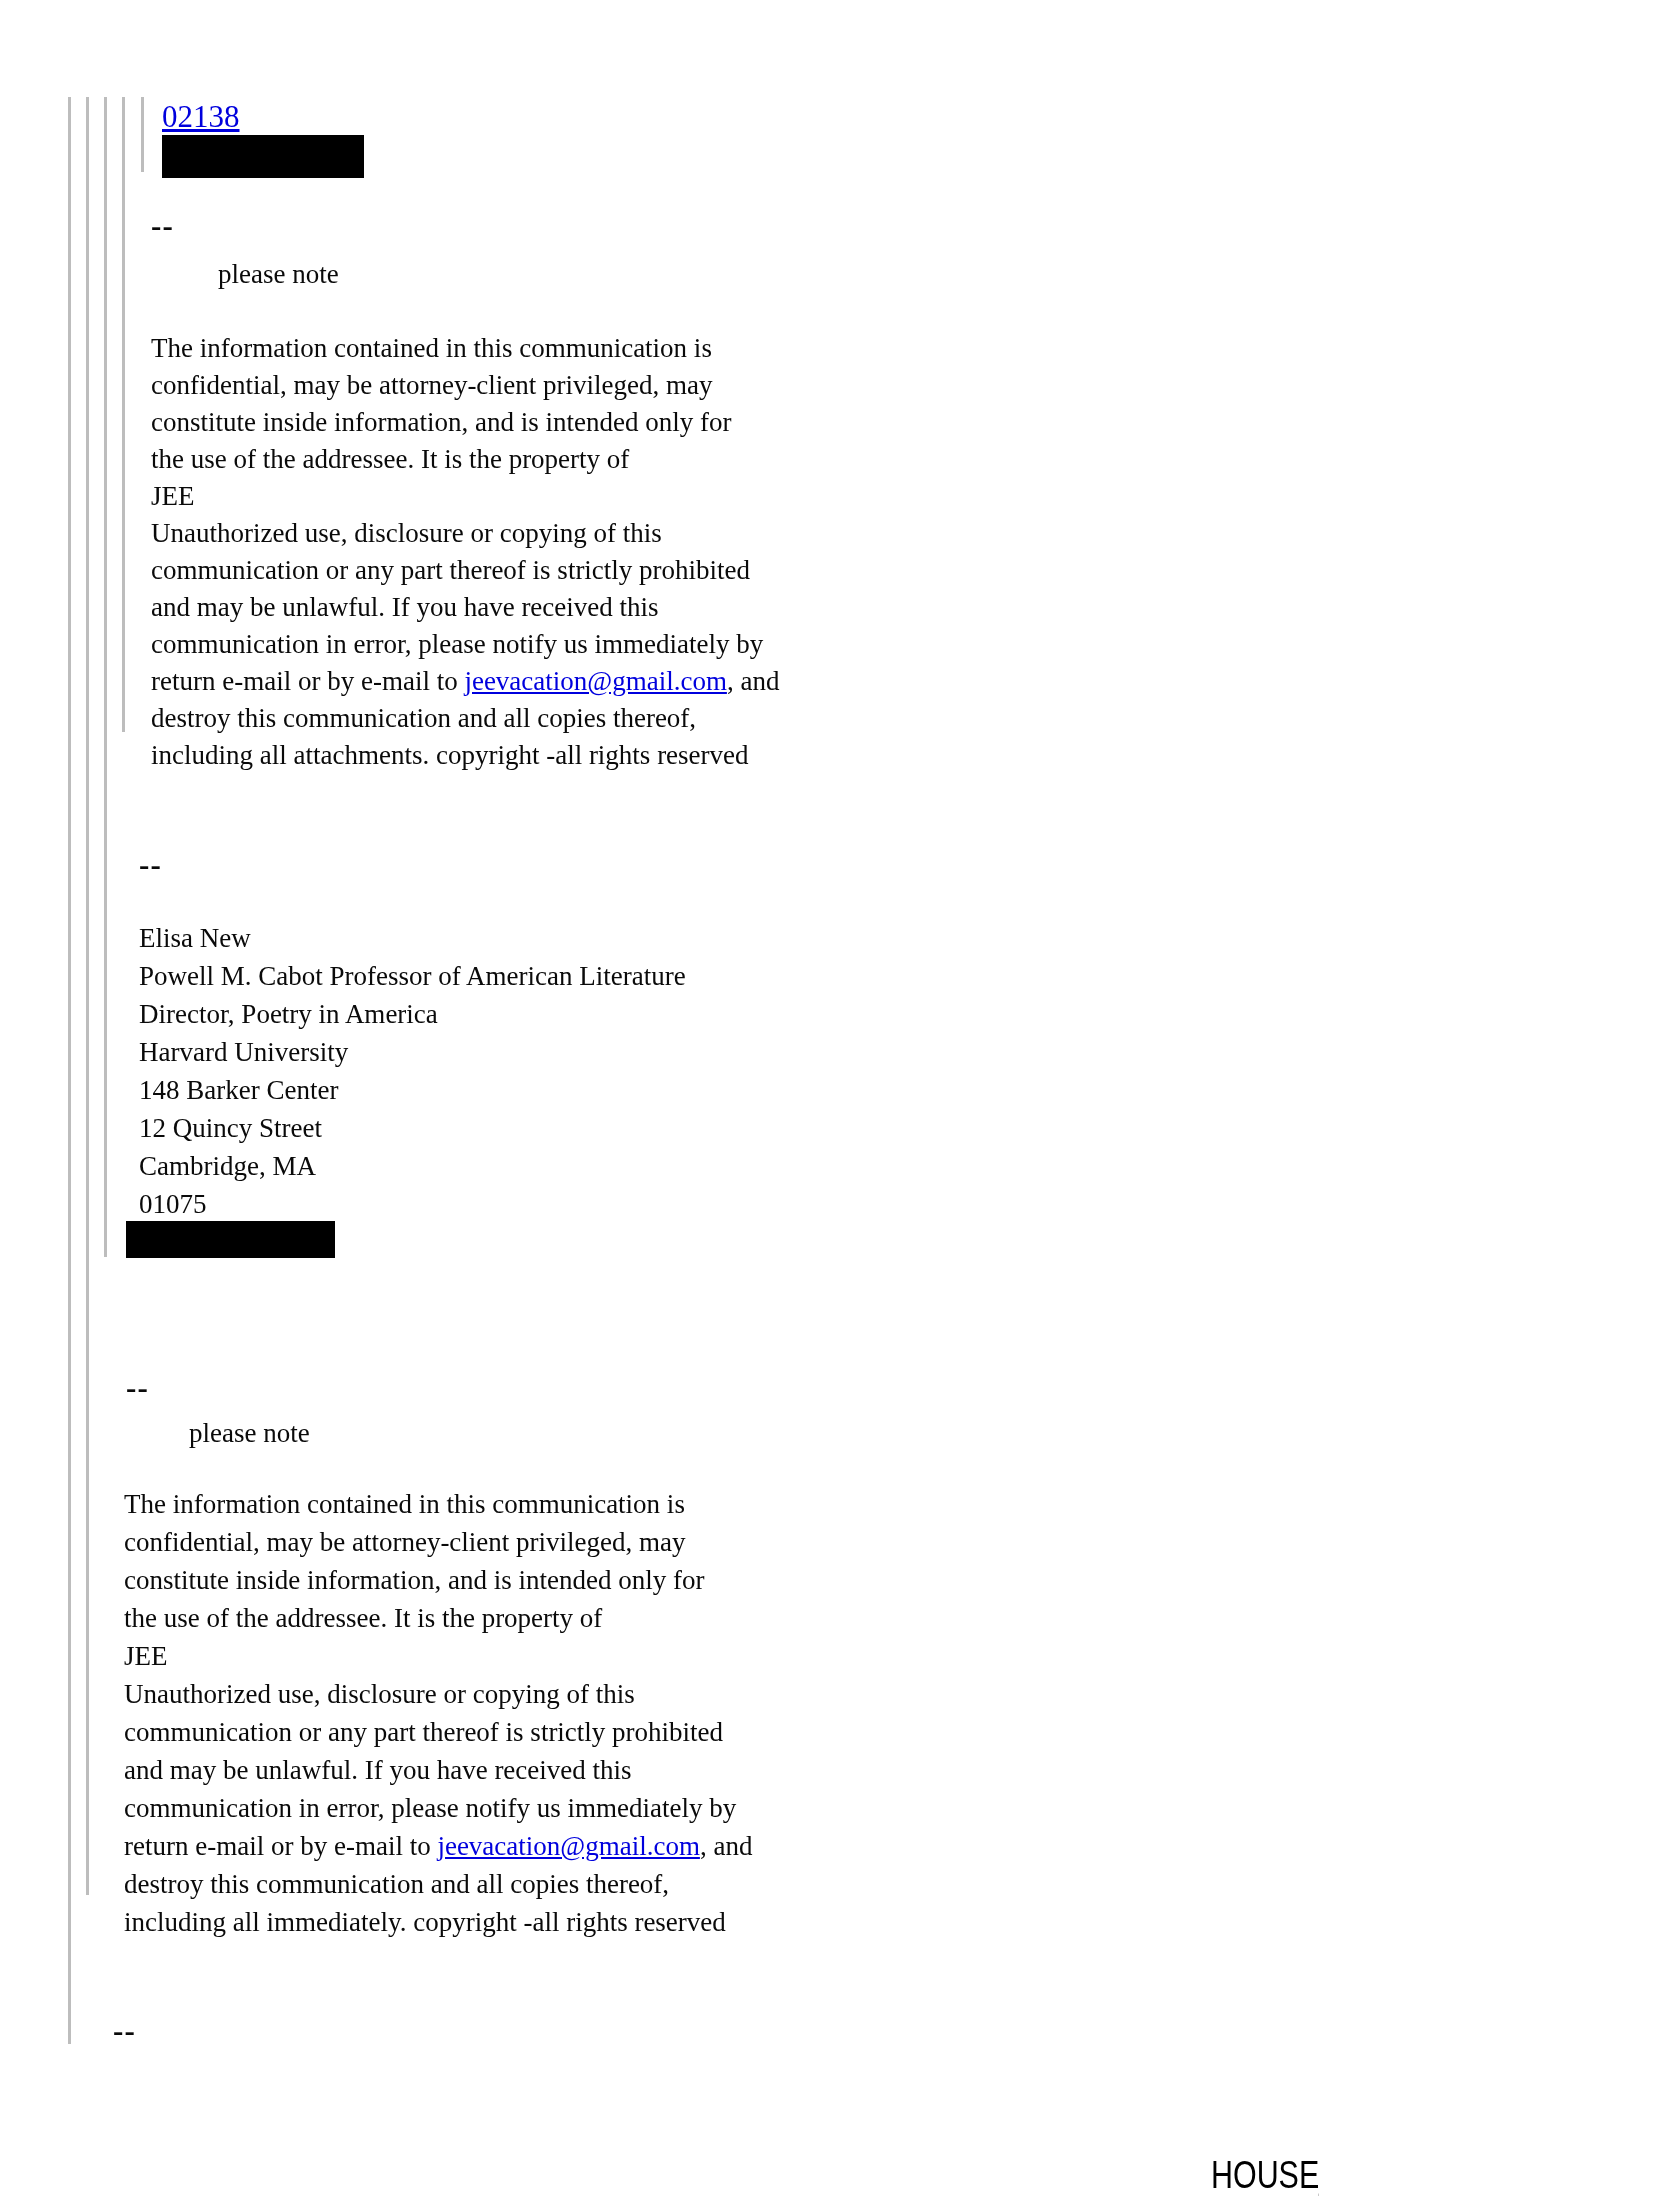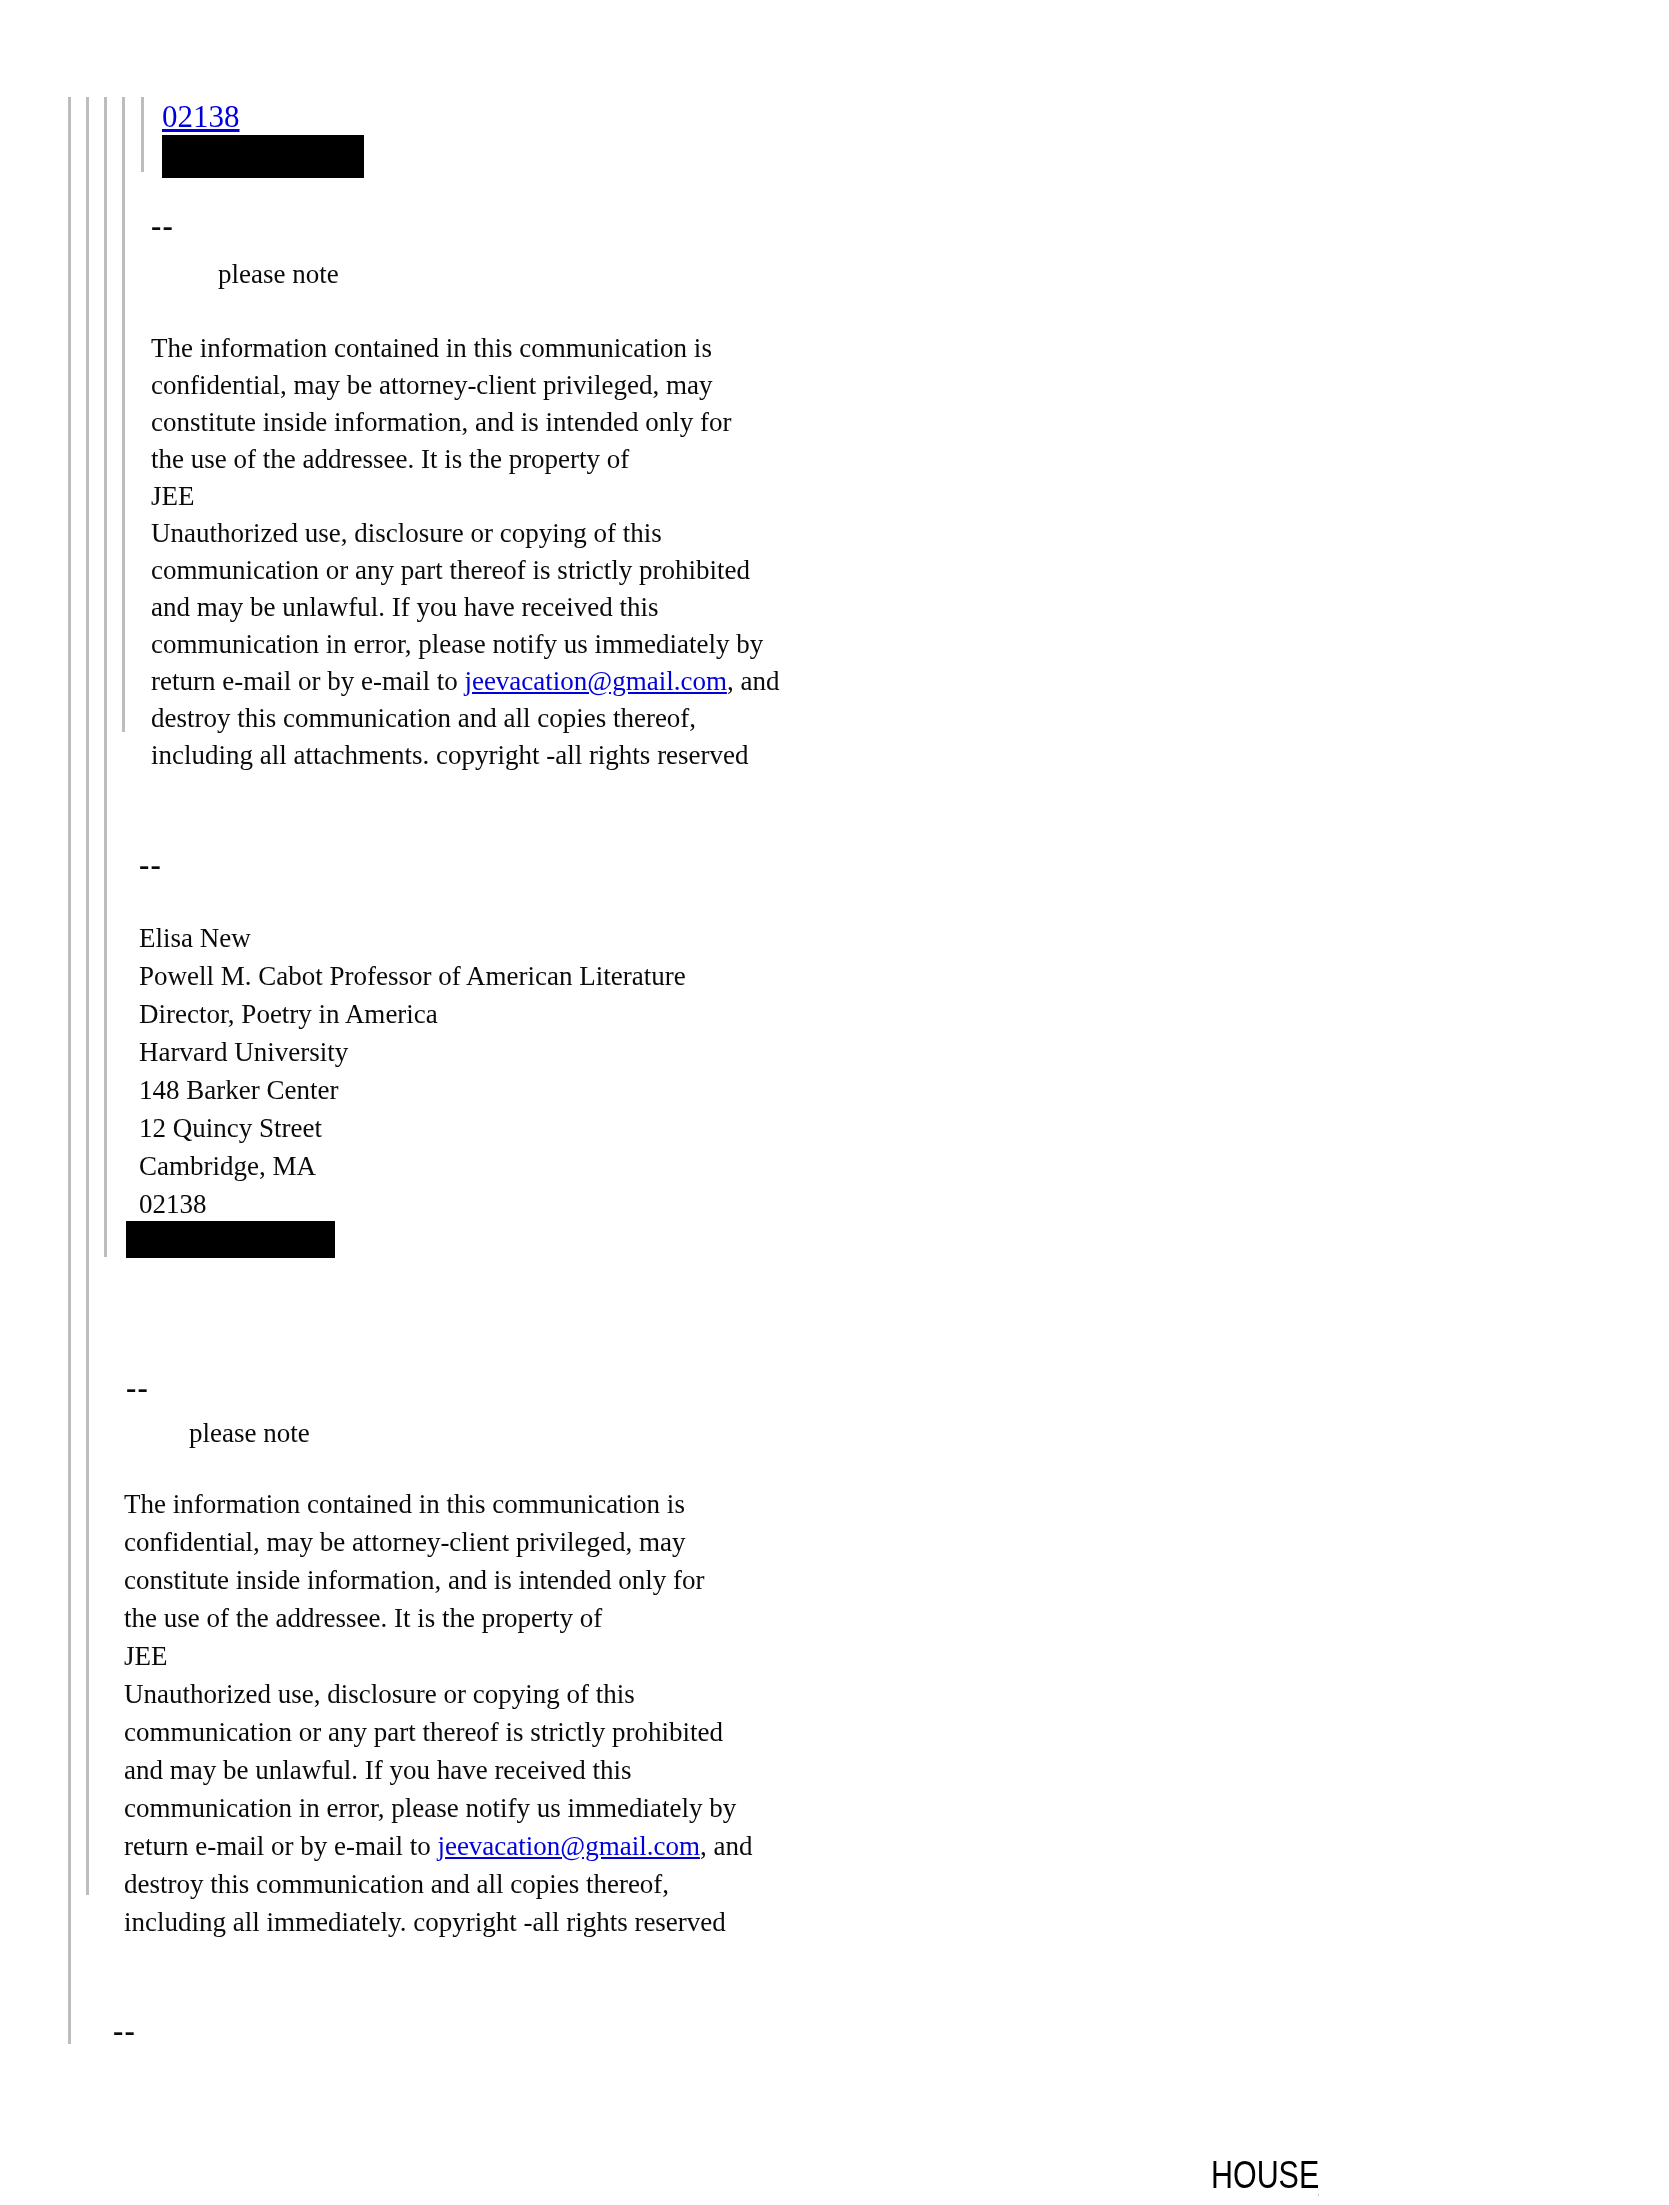--- a/index.html
+++ b/index.html
@@ -98,21 +98,21 @@
 
   <div class="separator" style="left:139px; top:846px;">--</div>
 
   <div class="serif-text" style="left:139px; top:919px; line-height:38px;">Elisa New
 Powell M. Cabot Professor of American Literature
 Director, Poetry in America
 Harvard University
 148 Barker Center
 12 Quincy Street
 Cambridge, MA
-02138</div>
+01075</div>
 
   <div class="redaction" style="left:126px; top:1221px; width:209px; height:37px;"></div>
 
   <div class="separator" style="left:126px; top:1369px;">--</div>
 
   <div class="serif-text" style="left:189px; top:1415px;">please note</div>
 
   <div class="serif-text para" style="left:124px; top:1447px; line-height:38px;">
     <span>The information contained in this communication is
 confidential, may be attorney-client privileged, may

